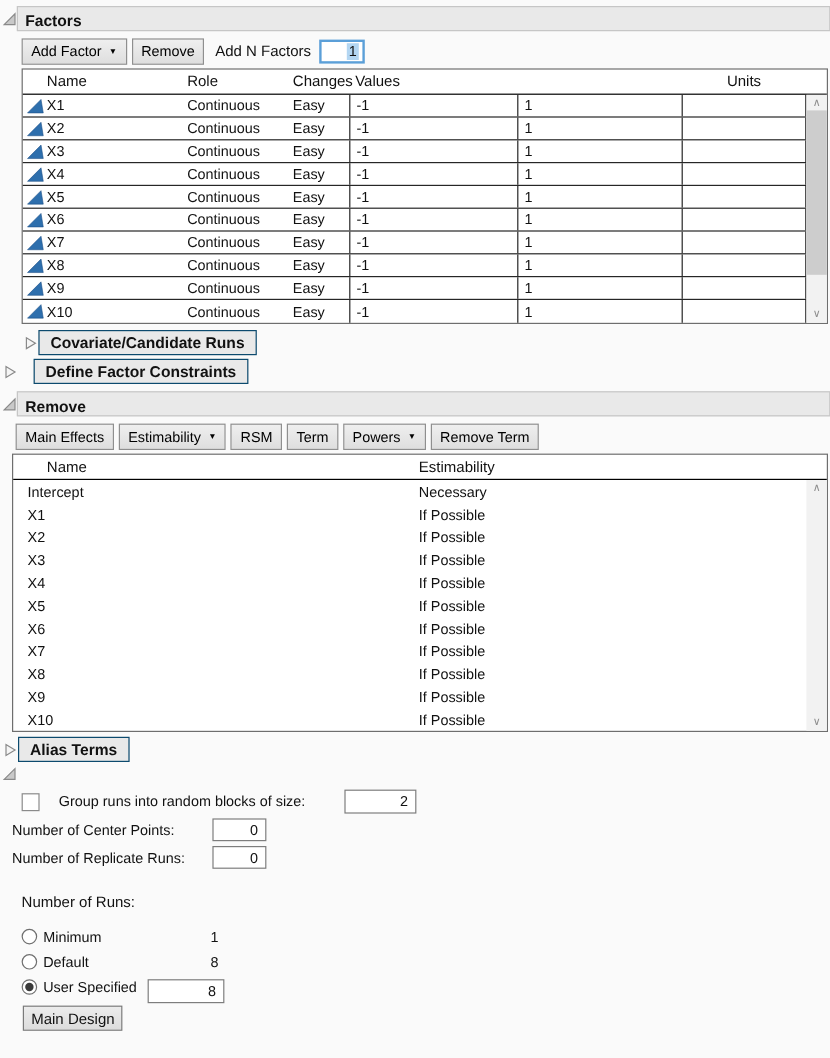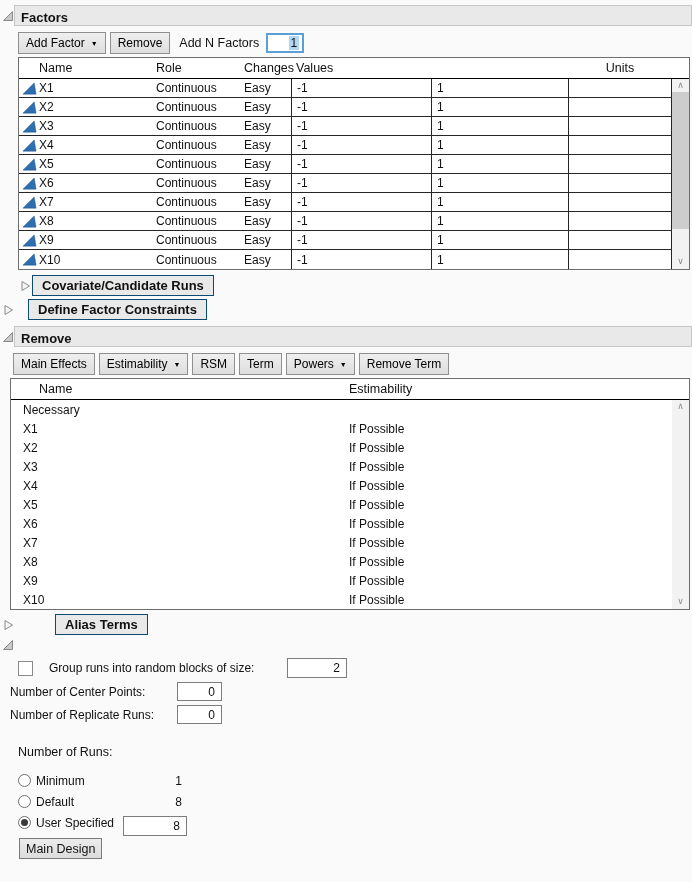--- a/index.html
+++ b/index.html
@@ -84,21 +84,21 @@
   .radio-lbl{width:87px;}
   .radio-val{width:59px;text-align:right;}
   .radio-val.boxed{width:64px;height:20px;border:1px solid #7d7d7d;background:#fff;box-sizing:border-box;
                    display:flex;align-items:center;justify-content:flex-end;padding-right:6px;}
   .make-btn{margin:5px 0 0 19px;height:21px;background:linear-gradient(#ececec,#dcdcdc);border:1px solid #7a7a7a;
             box-sizing:border-box;display:inline-flex;align-items:center;padding:0 6px;font-size:12.5px;}
   
   .disc svg{display:block;}
   .t-open{fill:#c9c9c9;stroke:#8a8a8a;}
   .t-closed{fill:#f5f5f5;stroke:#8a8a8a;}
-  .mt5{margin-top:5px;}.mt6{margin-top:6px;}.mt3{margin-top:3px;gap:13px;}.mt4{margin-top:4px;gap:40px;}
+  .mt5{margin-top:5px;}.mt6{margin-top:6px;}.mt3{margin-top:3px;gap:13px;}.mt4{margin-top:4px;}
   .ind28{margin-left:18px;}
   .ind10{margin-left:1px;}
 </style>
 </head>
 <body>
 
 
 
 
 <div class="sec mt5">
@@ -359,20 +359,21 @@
   </div>
 
 <div class="mtable">
   <div class="mhead">
     <div class="mh-name">Name</div>
     <div class="mh-est">Estimability</div>
   </div>
   <div class="mbody">
 
   <div class="mrow">
+      <div class="mc-name">Intercept</div>
       <div class="mc-est">Necessary</div>
     </div>
       <div class="mrow">
       <div class="mc-name">X1</div>
       <div class="mc-est">If Possible</div>
     </div>
       <div class="mrow">
       <div class="mc-name">X2</div>
       <div class="mc-est">If Possible</div>
     </div>

